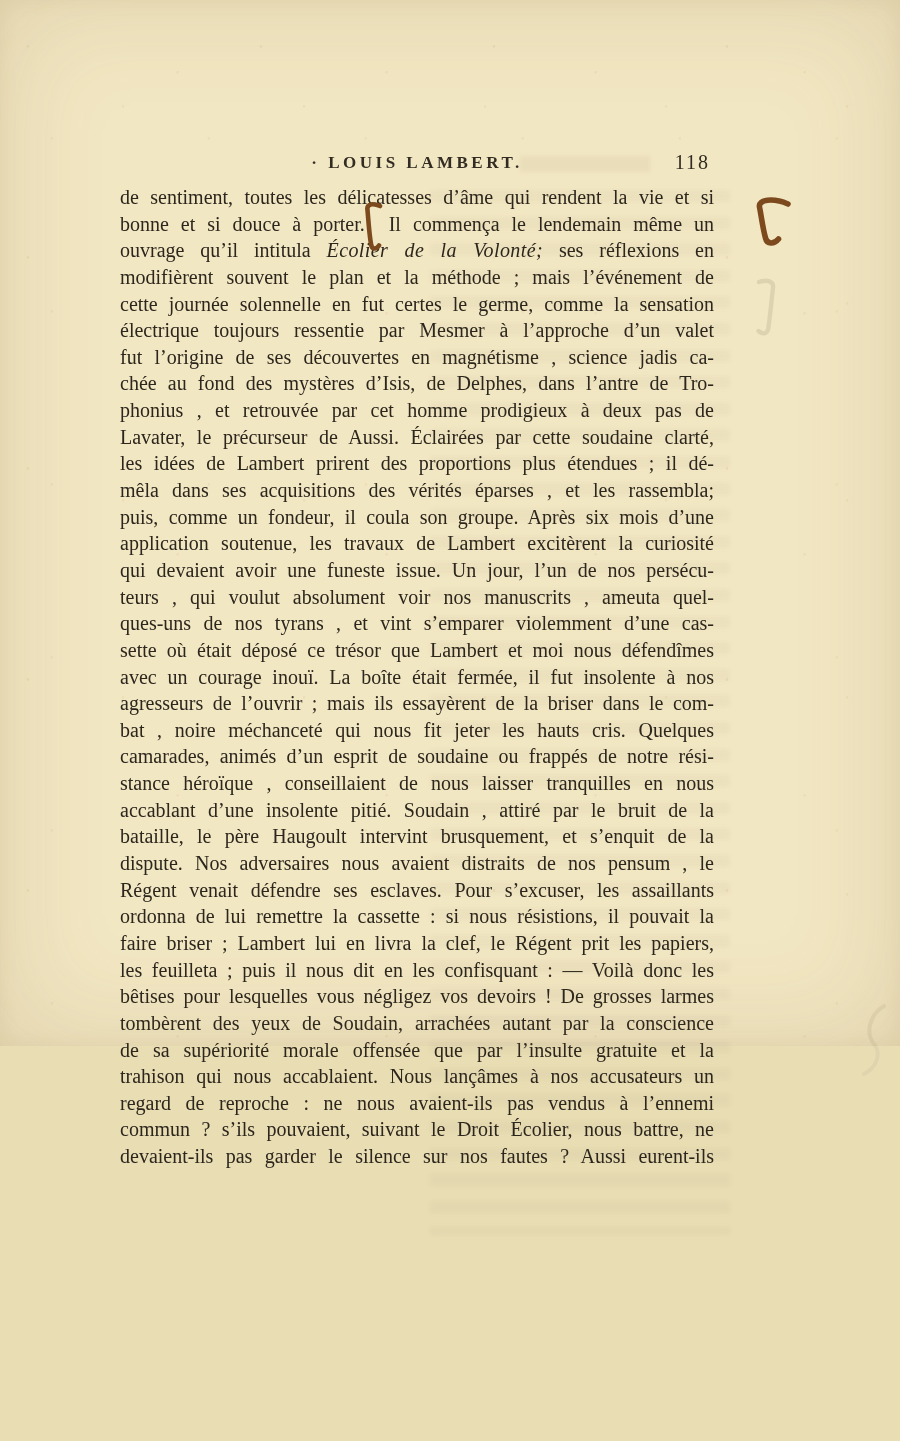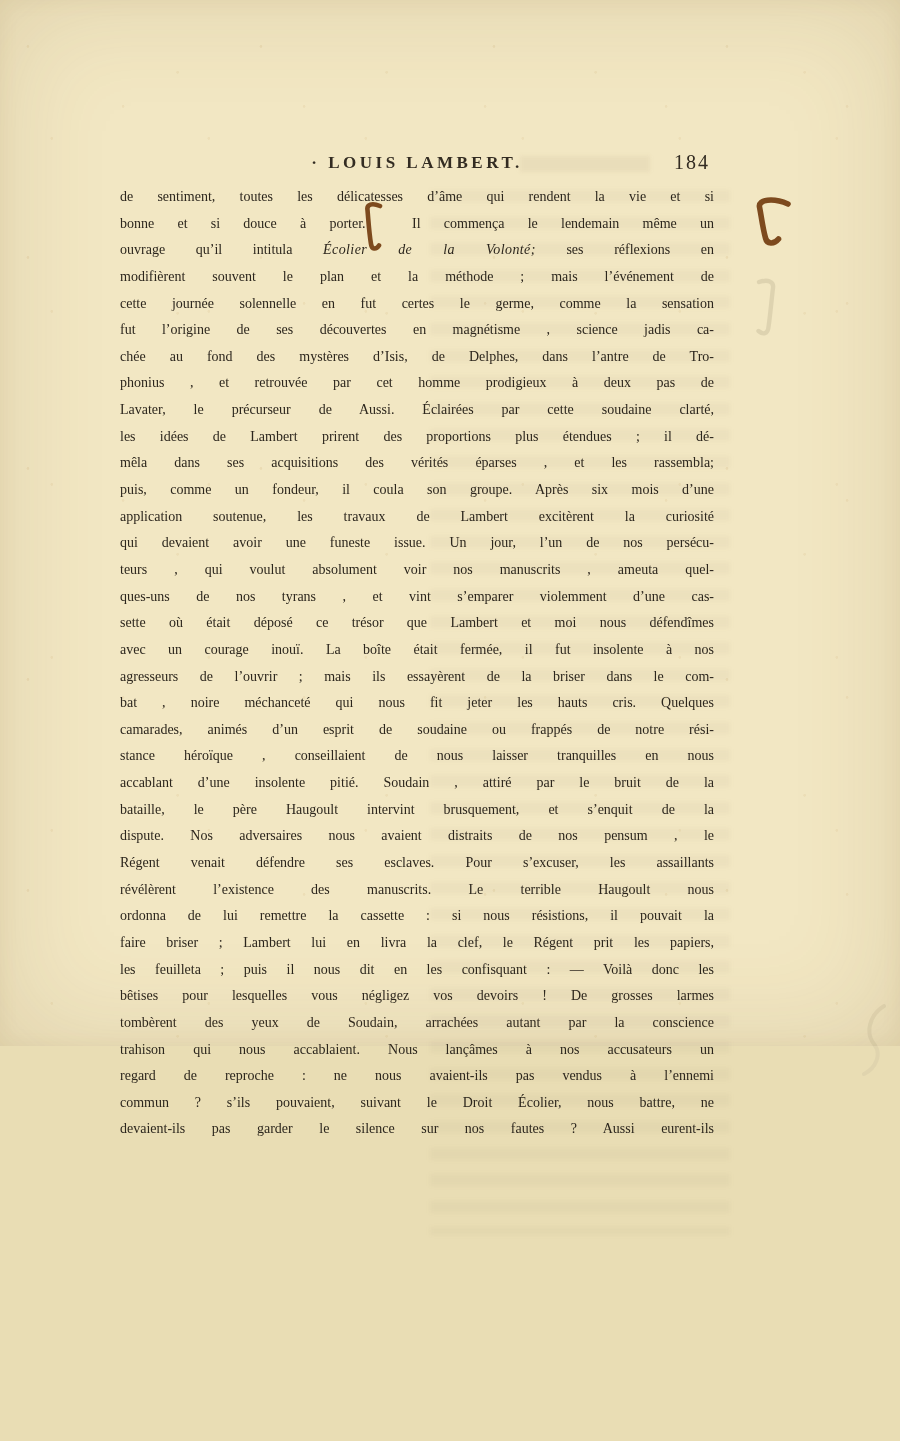--- a/index.html
+++ b/index.html
@@ -66,48 +66,49 @@
     color: #332c22;
   }
   .text-block {
     position: absolute;
     left: 120px; top: 184px;
     width: 594px;
   }
   .line {
     height: 26.65px;
     line-height: 26.65px;
-    font-size: 14px;
+    font-size: 20px;
     text-align: justify;
     text-align-last: justify;
     white-space: normal;
   }
   .line .it { font-style: italic; letter-spacing: .4px; }
   .annotation { position: absolute; pointer-events: none; }
   .annotation svg { display: block; }
 </style>
 </head>
 <body>
 
 <div class="paper">
 
   <div class="showthrough-header"></div>
   <div class="showthrough"></div>
 
   <div class="header">
     <div class="header-title">· LOUIS LAMBERT.</div>
-    <div class="page-number">184</div>
+    <div class="page-number">118</div>
   </div>
 
   <div class="text-block">
       <div class="line"><span>de sentiment, toutes les délicatesses d’âme qui rendent la vie et si</span></div>
       <div class="line"><span>bonne et si douce à porter.&nbsp; Il commença le lendemain même un</span></div>
       <div class="line"><span>ouvrage qu’il intitula </span><span class="it">Écolier de la Volonté;</span><span> ses réflexions en</span></div>
       <div class="line"><span>modifièrent souvent le plan et la méthode&nbsp;; mais l’événement de</span></div>
       <div class="line"><span>cette journée solennelle en fut certes le germe, comme la sensation</span></div>
+      <div class="line"><span>électrique toujours ressentie par Mesmer à l’approche d’un valet</span></div>
       <div class="line"><span>fut l’origine de ses découvertes en magnétisme&nbsp;, science jadis ca-</span></div>
       <div class="line"><span>chée au fond des mystères d’Isis, de Delphes, dans l’antre de Tro-</span></div>
       <div class="line"><span>phonius&nbsp;, et retrouvée par cet homme prodigieux à deux pas de</span></div>
       <div class="line"><span>Lavater, le précurseur de Aussi. Éclairées par cette soudaine clarté,</span></div>
       <div class="line"><span>les idées de Lambert prirent des proportions plus étendues&nbsp;; il dé-</span></div>
       <div class="line"><span>mêla dans ses acquisitions des vérités éparses&nbsp;, et les rassembla;</span></div>
       <div class="line"><span>puis, comme un fondeur, il coula son groupe. Après six mois d’une</span></div>
       <div class="line"><span>application soutenue, les travaux de Lambert excitèrent la curiosité</span></div>
       <div class="line"><span>qui devaient avoir une funeste issue. Un jour, l’un de nos persécu-</span></div>
       <div class="line"><span>teurs&nbsp;, qui voulut absolument voir nos manuscrits&nbsp;, ameuta quel-</span></div>
@@ -115,26 +116,26 @@
       <div class="line"><span>sette où était déposé ce trésor que Lambert et moi nous défendîmes</span></div>
       <div class="line"><span>avec un courage inouï. La boîte était fermée, il fut insolente à nos</span></div>
       <div class="line"><span>agresseurs de l’ouvrir&nbsp;; mais ils essayèrent de la briser dans le com-</span></div>
       <div class="line"><span>bat&nbsp;, noire méchanceté qui nous fit jeter les hauts cris. Quelques</span></div>
       <div class="line"><span>camarades, animés d’un esprit de soudaine ou frappés de notre rési-</span></div>
       <div class="line"><span>stance héroïque&nbsp;, conseillaient de nous laisser tranquilles en nous</span></div>
       <div class="line"><span>accablant d’une insolente pitié. Soudain&nbsp;, attiré par le bruit de la</span></div>
       <div class="line"><span>bataille, le père Haugoult intervint brusquement, et s’enquit de la</span></div>
       <div class="line"><span>dispute. Nos adversaires nous avaient distraits de nos pensum&nbsp;, le</span></div>
       <div class="line"><span>Régent venait défendre ses esclaves. Pour s’excuser, les assaillants</span></div>
-      <div class="line"><span>révélèrent l’existence des manuscrits. Le terrible Haugoult nous</span></div>
       <div class="line"><span>ordonna de lui remettre la cassette&nbsp;: si nous résistions, il pouvait la</span></div>
       <div class="line"><span>faire briser&nbsp;; Lambert lui en livra la clef, le Régent prit les papiers,</span></div>
       <div class="line"><span>les feuilleta&nbsp;; puis il nous dit en les confisquant&nbsp;: — Voilà donc les</span></div>
       <div class="line"><span>bêtises pour lesquelles vous négligez vos devoirs&nbsp;! De grosses larmes</span></div>
       <div class="line"><span>tombèrent des yeux de Soudain, arrachées autant par la conscience</span></div>
+      <div class="line"><span>de sa supériorité morale offensée que par l’insulte gratuite et la</span></div>
       <div class="line"><span>trahison qui nous accablaient. Nous lançâmes à nos accusateurs un</span></div>
       <div class="line"><span>regard de reproche&nbsp;: ne nous avaient-ils pas vendus à l’ennemi</span></div>
       <div class="line"><span>commun&nbsp;? s’ils pouvaient, suivant le Droit Écolier, nous battre, ne</span></div>
       <div class="line"><span>devaient-ils pas garder le silence sur nos fautes&nbsp;? Aussi eurent-ils</span></div>
     </div>
 
   <div class="annotation" style="left:363px; top:201px;">
     <svg width="20" height="54" viewBox="0 0 20 54">
       <path d="M17 5 C9 1.5 3.5 3.5 4.5 9 C5.5 20 6 31 8 43 C8.8 48.5 13 49 16 44.5" fill="none" stroke="#7d4a1e" stroke-width="4.6" stroke-linecap="round"></path>
     </svg>

